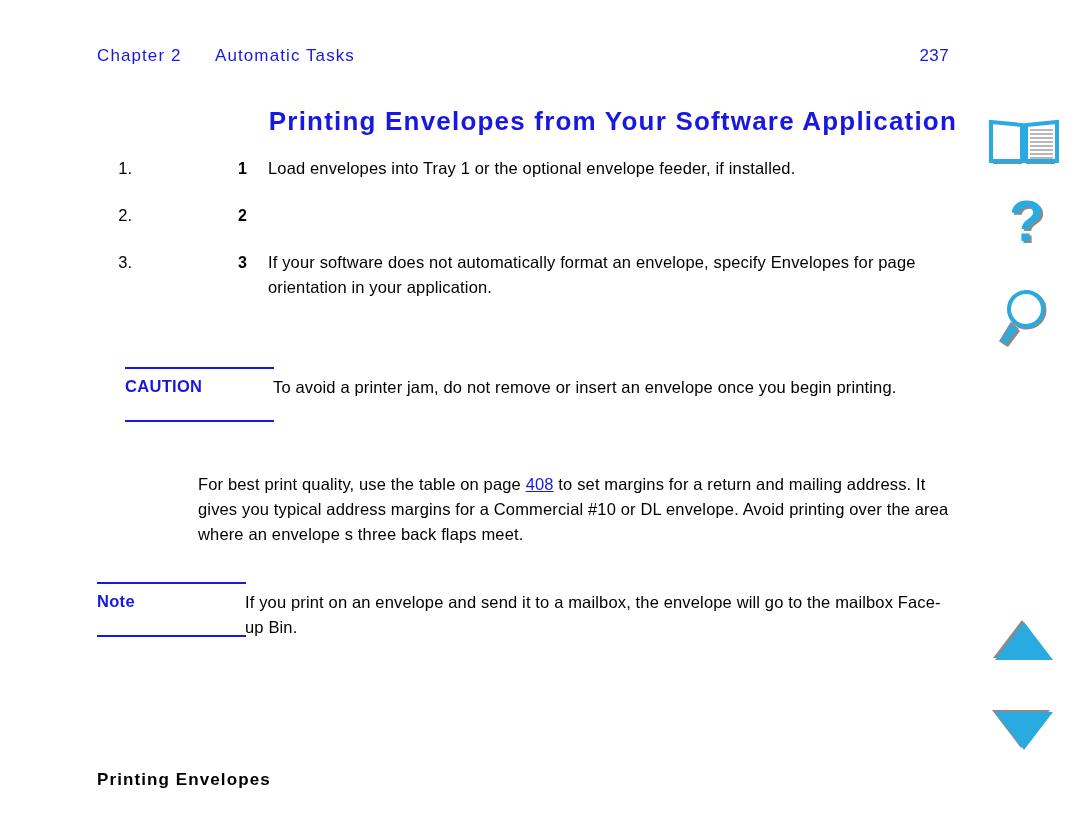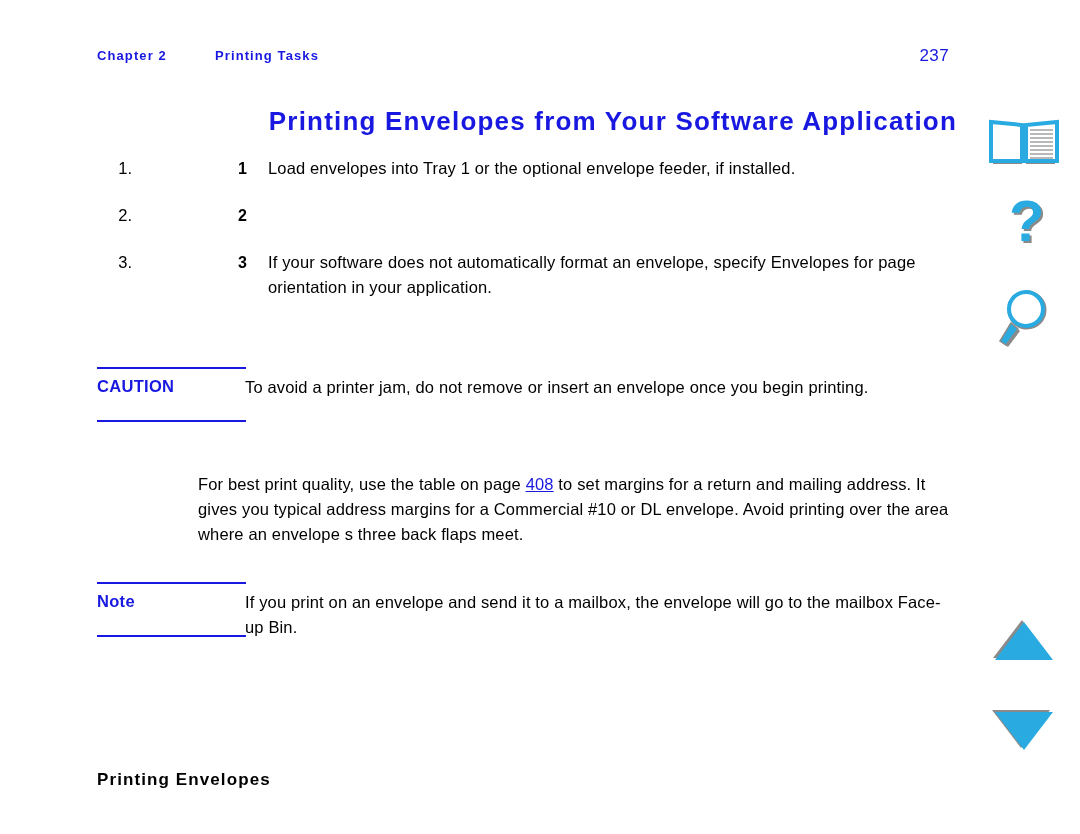--- a/index.html
+++ b/index.html
@@ -25,22 +25,22 @@
   .run-header {
     position: absolute;
     left: 97px;
     top: 43px;
     width: 900px;
     height: 26px;
   }
   .run-header .chapter-label,
   .run-header .chapter-title {
     color: #1818e0;
-    font-size: 13px;
-    font-weight: bold;
+    font-size: 17px;
+    font-weight: normal;
     letter-spacing: 1.1px;
     line-height: 26px;
     display: inline-block;
     vertical-align: top;
   }
   .run-header .chapter-label { width: 118px; }
   .run-header .page-number {
     position: absolute;
     right: 48px;
     top: 0;
@@ -168,21 +168,21 @@
     cursor: pointer;
   }
   .nav-btn svg { display: block; margin: 0 auto; }
 </style>
 </head>
 <body>
 
 <div class="page">
 
   <div class="run-header">
-    <span class="chapter-label">Chapter 2</span><span class="chapter-title">Printing Tasks</span>
+    <span class="chapter-label">Chapter 2</span><span class="chapter-title">Automatic Tasks</span>
     <span class="page-number">237</span>
   </div>
 
   <h1 class="doc-title">Printing Envelopes from Your Software Application</h1>
 
   <ol class="steps">
 
     <li class="step">
       <span class="num">1</span>
       <span class="txt">Load envelopes into Tray 1 or the optional envelope feeder, if installed.</span>
@@ -192,21 +192,21 @@
       <span class="num">2</span>
     </li>
 
     <li class="step">
       <span class="num">3</span>
       <span class="txt">If your software does not automatically format an envelope, specify Envelopes for page orientation in your application.</span>
     </li>
 
   </ol>
 
-  <div class="admon" style="top:367px; height:58px;">
+  <div class="admon" style="top:367px; height:58px;margin-left:28px;">
     <div class="rule top"></div>
     <div class="rule" style="top:53px;"></div>
     <div class="label">CAUTION</div>
     <div class="body">To avoid a printer jam, do not remove or insert an envelope once you begin printing.</div>
   </div>
 
   <p class="para" style="top:455px;"><span>For best print quality, use the table on page </span><a class="xref" href="#">408</a><span> to set margins for a return and mailing address. It gives you typical address margins for a Commercial #10 or DL envelope. Avoid printing over the area where an envelope s three back flaps meet.</span></p>
 
   <div class="admon" style="top:582px; height:58px;">
     <div class="rule top"></div>

